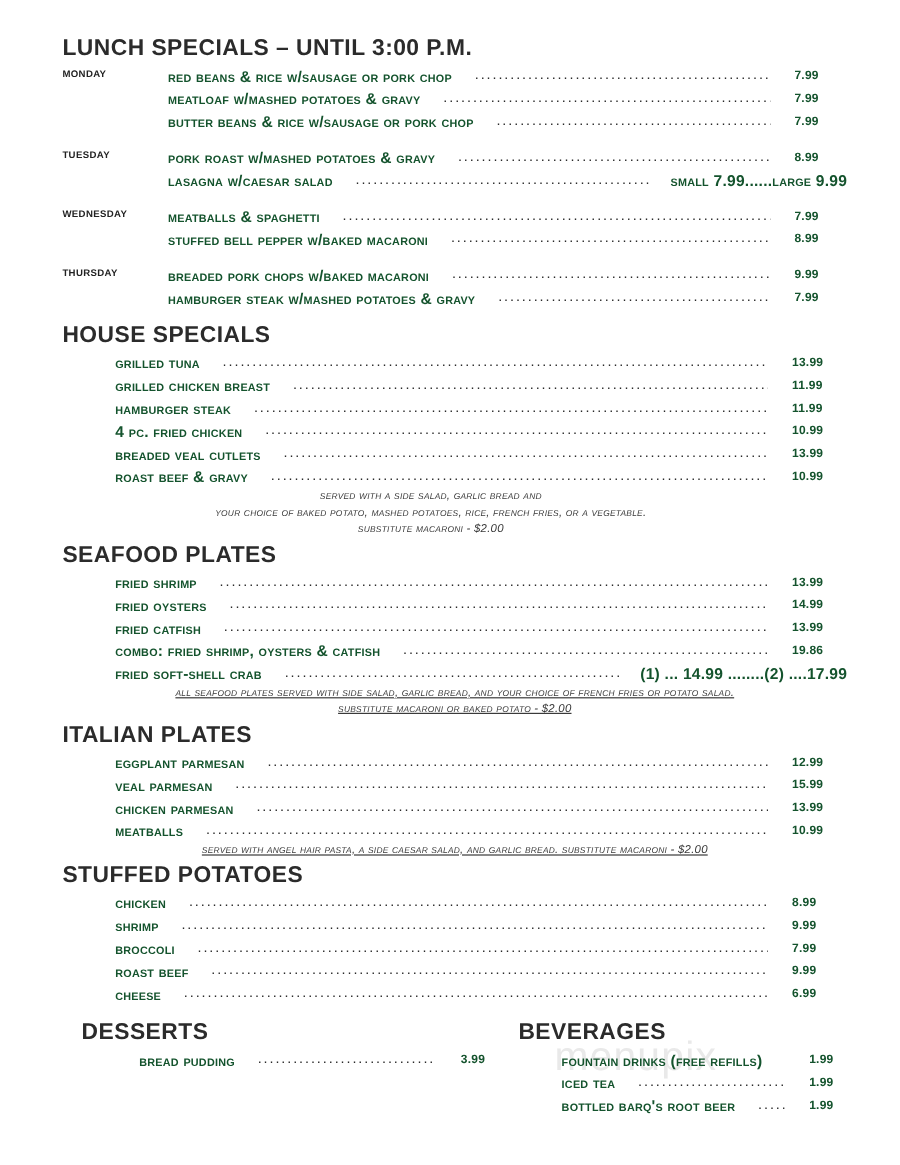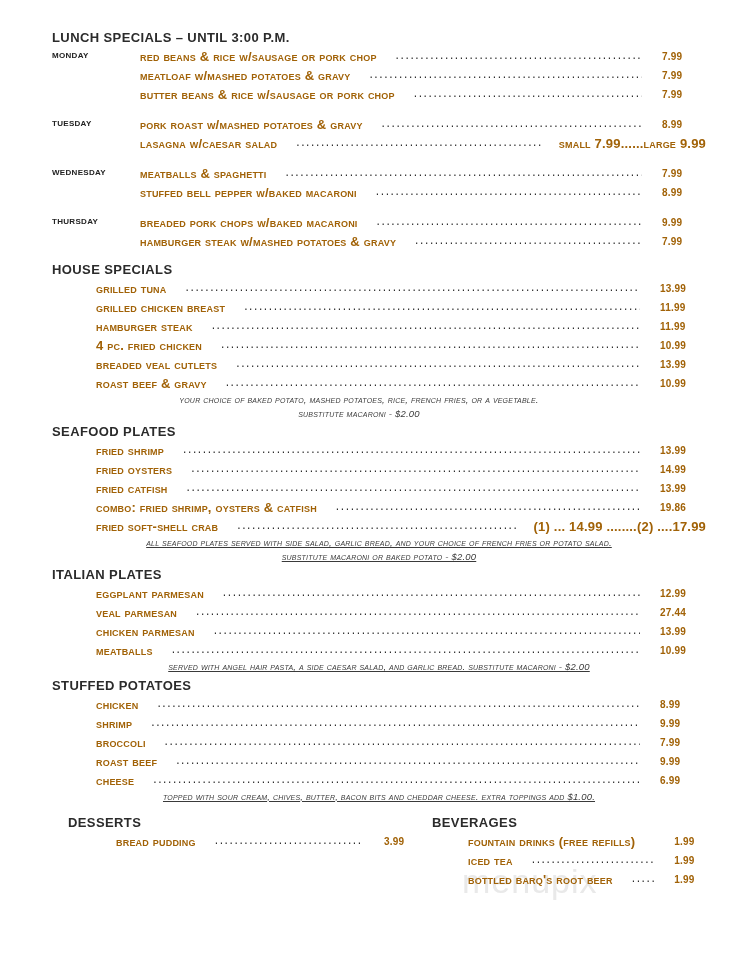--- a/index.html
+++ b/index.html
@@ -40,21 +40,21 @@
   }
 
   .content {
     position: relative;
     z-index: 2;
     padding: 30px 44px 0 52px;
   }
 
   
   .section-title {
-    font-size: 13px;
+    font-size: 19px;
     font-weight: bold;
     letter-spacing: 0.4px;
     color: #2b2b2b;
     margin: 0 0 2px 0;
     text-transform: uppercase;
     font-family: "Liberation Sans", sans-serif;
   }
   .section {
     margin-bottom: 9px;
   }
@@ -79,21 +79,21 @@
   .day-items {
     flex: 1 1 auto;
   }
 
   
   .row {
     display: flex;
     align-items: flex-end;
     font-size: 13px;
     line-height: 19px;
-    color: #a16207;
+    color: #14532d;
     white-space: nowrap;
     gap: 16px;
   }
   .row .name {
     font-weight: bold;
     font-variant: small-caps;
     text-transform: lowercase;
     letter-spacing: 0.2px;
     flex: 0 0 auto;
     padding-right: 3px;
@@ -282,20 +282,21 @@
           <span class="name">Breaded Veal Cutlets</span>
           <span class="leader"></span>
           <span class="price w-std">13.99</span>
         </div>
         <div class="row">
           <span class="name">Roast Beef &amp; Gravy</span>
           <span class="leader"></span>
           <span class="price w-std">10.99</span>
         </div>
       </div>
+      <div class="note center-offset">Served with a side salad, garlic bread and</div>
       <div class="note center-offset">your choice of baked potato, mashed potatoes, rice, french fries, or a vegetable.</div>
       <div class="note center-offset">Substitute macaroni - $2.00</div>
     </div>
 
     <div class="section tight">
       <div class="section-title">Seafood Plates</div>
       <div class="items-indent">
         <div class="row">
           <span class="name">Fried Shrimp</span>
           <span class="leader"></span>
@@ -330,21 +331,21 @@
       <div class="section-title">Italian Plates</div>
       <div class="items-indent">
         <div class="row">
           <span class="name">Eggplant Parmesan</span>
           <span class="leader"></span>
           <span class="price w-std">12.99</span>
         </div>
         <div class="row">
           <span class="name">Veal Parmesan</span>
           <span class="leader"></span>
-          <span class="price w-std">27.44</span>
+          <span class="price w-std">15.99</span>
         </div>
         <div class="row">
           <span class="name">Chicken Parmesan</span>
           <span class="leader"></span>
           <span class="price w-std">13.99</span>
         </div>
         <div class="row">
           <span class="name">Meatballs</span>
           <span class="leader"></span>
           <span class="price w-std">10.99</span>
@@ -375,21 +376,20 @@
           <span class="name">Roast Beef</span>
           <span class="leader"></span>
           <span class="price w-std">9.99</span>
         </div>
         <div class="row">
           <span class="name">Cheese</span>
           <span class="leader"></span>
           <span class="price w-std">6.99</span>
         </div>
       </div>
-      <div class="note center">Topped with sour cream, chives, butter, bacon bits and cheddar cheese.    Extra toppings add $1.00.</div>
     </div>
 
     <div class="bottom">
 
       <div class="col-left">
         <div class="section-title">Desserts</div>
         <div class="items-indent">
           <div class="row">
             <span class="name">Bread Pudding</span>
             <span class="leader"></span>

